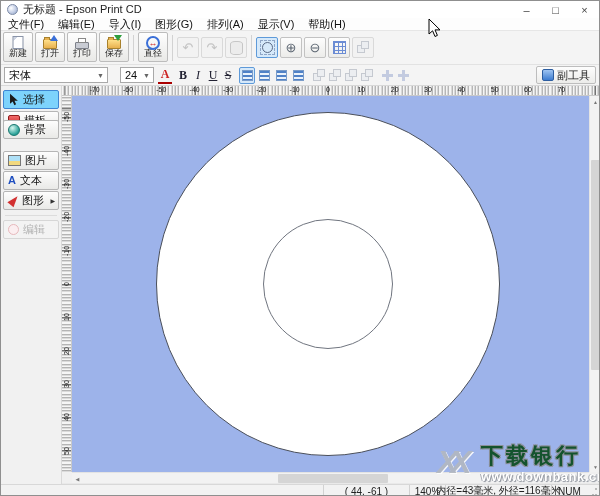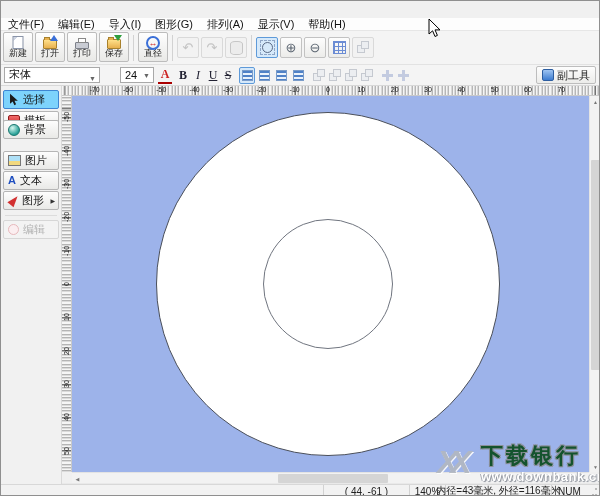--- a/index.html
+++ b/index.html
@@ -130,20 +130,29 @@
   .wm-url{position:absolute;left:44px;top:25px;font-size:13px;font-weight:bold;color:#ffffff;letter-spacing:.5px;
           text-shadow:1px 1px 1px #8e939c,-1px 0 0 #a9adb5;}
 
   .cursor{left:426px;top:17px;width:14px;height:20px;z-index:60;pointer-events:none;}
 </style>
 </head>
 <body>
 
 <div class="window">
 
+  <div class="abs titlebar">
+    <span class="ic-app"></span>
+    <span>无标题 - Epson Print CD</span>
+    <div class="win-controls">
+      <span class="win-btn">–</span>
+      <span class="win-btn">□</span>
+      <span class="win-btn">×</span>
+    </div>
+  </div>
 
   <div class="abs menubar">
     <span class="menu-item">文件(F)</span>
     <span class="menu-item">编辑(E)</span>
     <span class="menu-item">导入(I)</span>
     <span class="menu-item">图形(G)</span>
     <span class="menu-item">排列(A)</span>
     <span class="menu-item">显示(V)</span>
     <span class="menu-item">帮助(H)</span>
   </div>
@@ -198,21 +207,21 @@
     </div>
     <div class="tb-ico" style="left:327px;">
       <span class="grid-ic"></span>
     </div>
     <div class="tb-ico disabled" style="left:351px;">
       <span class="overlap-ic"></span>
     </div>
   </div>
 
   <div class="abs toolbar2">
-    <div class="combo" style="left:3px;width:96px;align-items:flex-end;">
+    <div class="combo" style="left:3px;width:104px;">
       <span>宋体</span>
       <span class="chev">▼</span>
     </div>
     <div class="combo" style="left:119px;width:34px;">
       <span>24</span>
       <span class="chev">▼</span>
     </div>
     <div class="fb-btn" style="left:157px;color:#c22;border-bottom:2px solid #a00;height:15px;font-weight:bold;">
       <span>A</span>
     </div>

